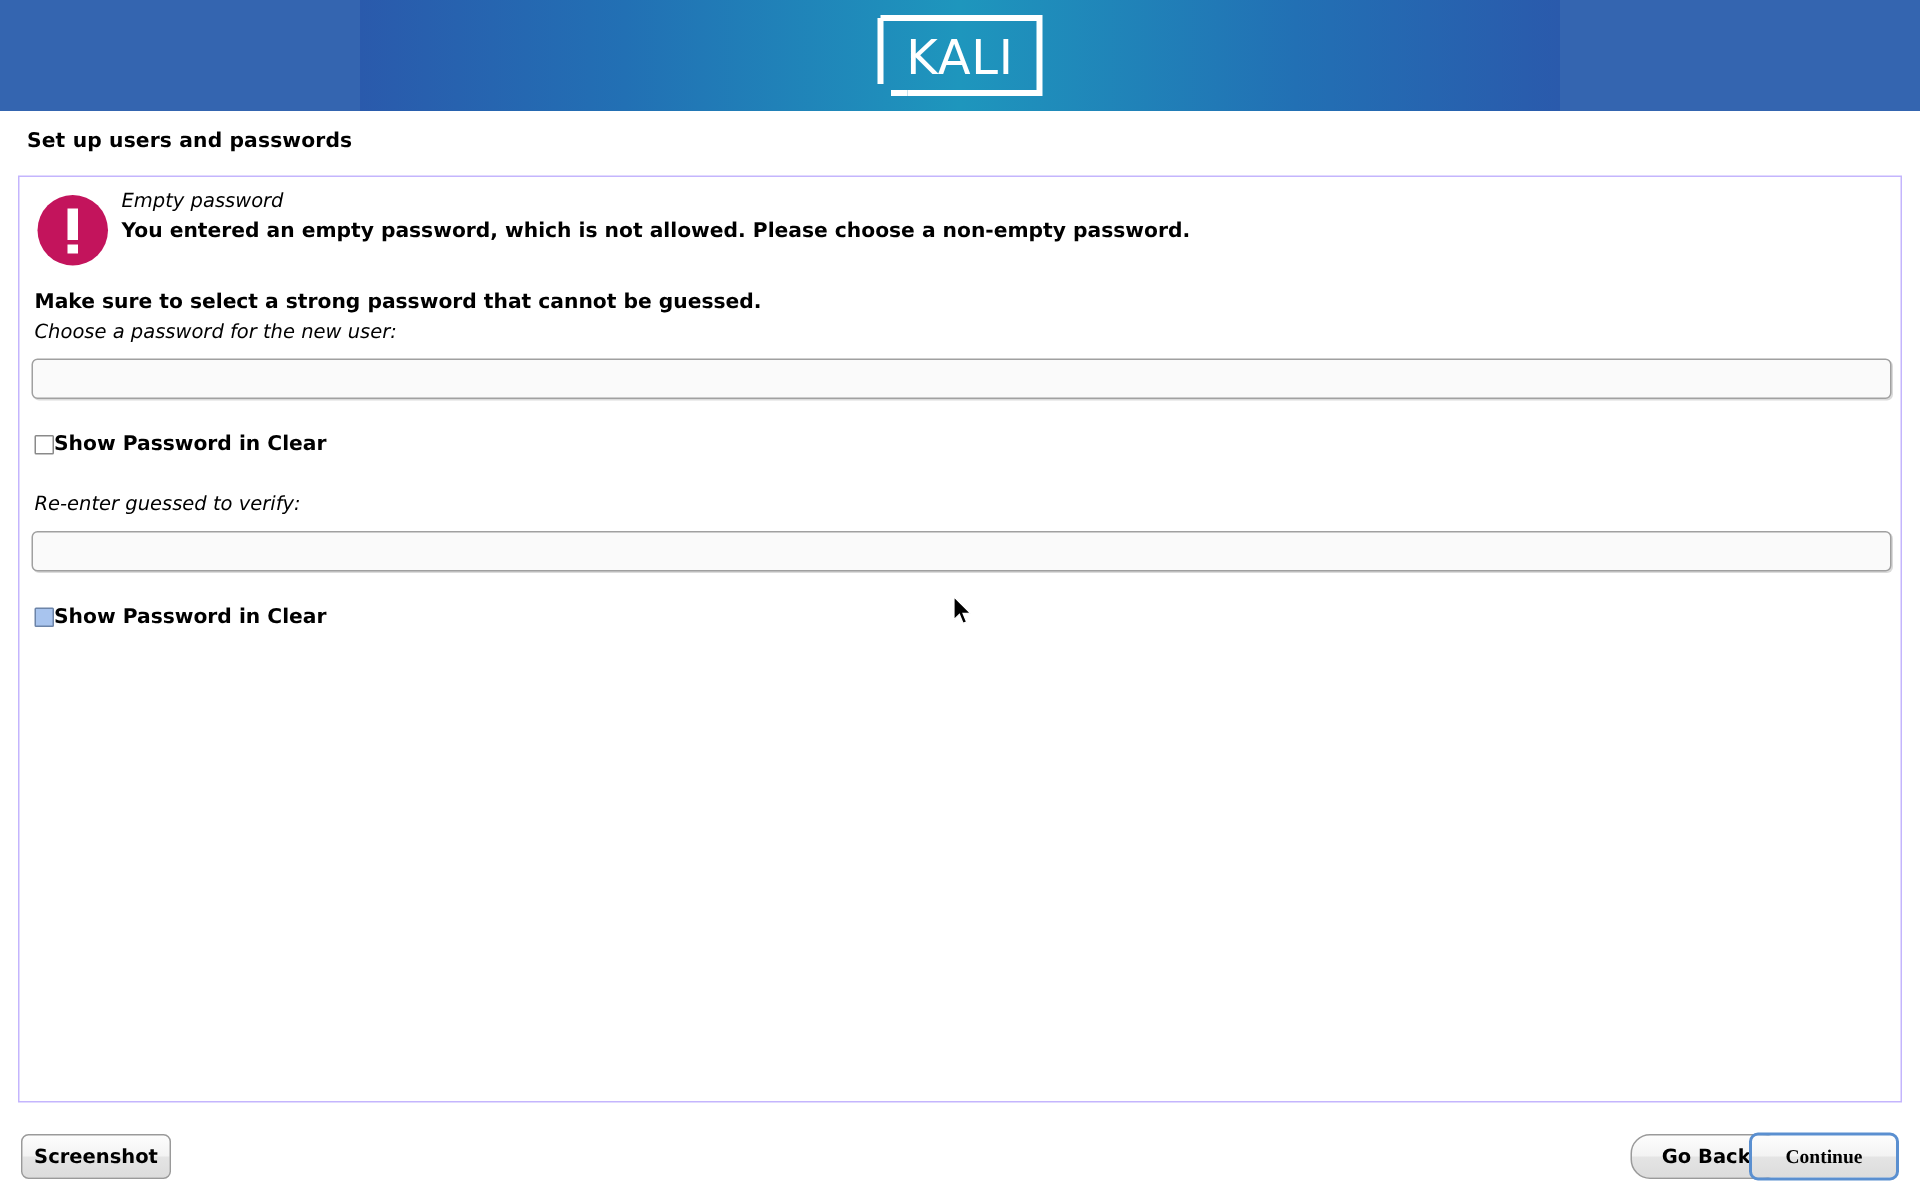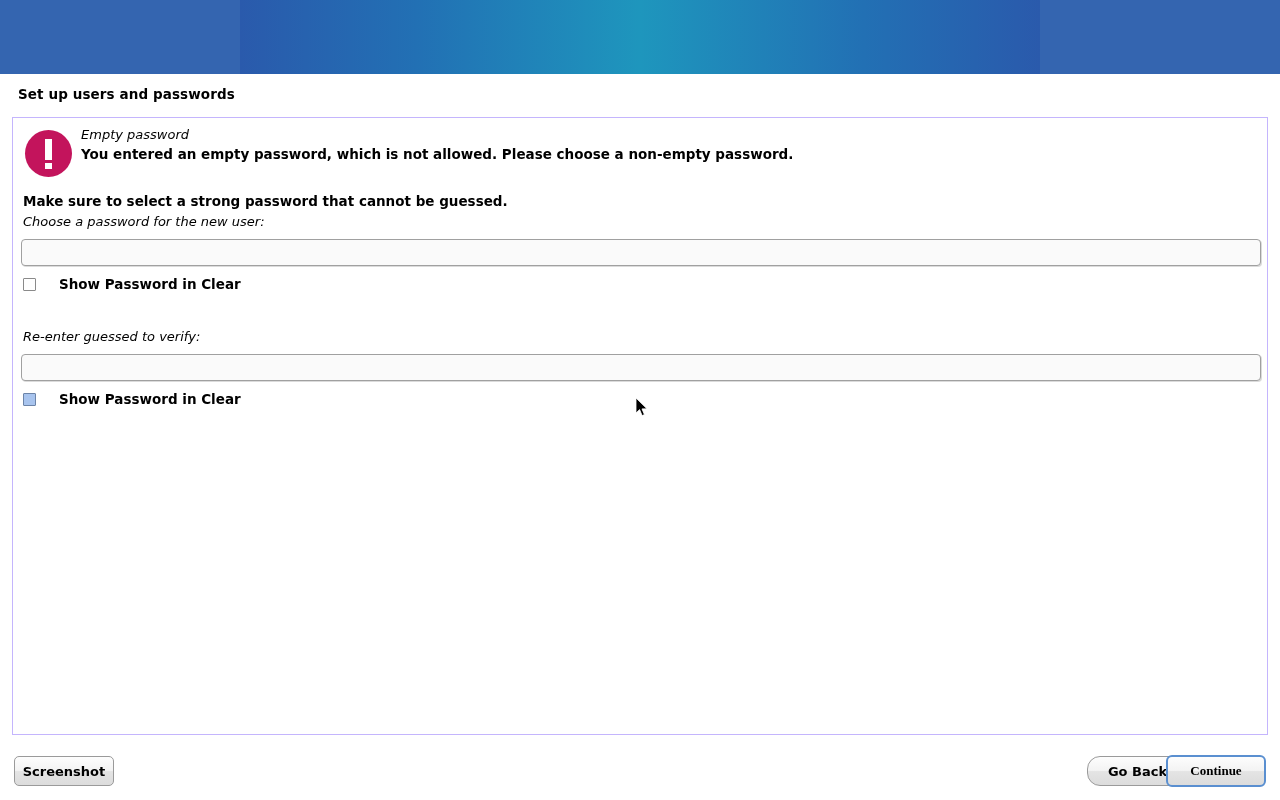--- a/index.html
+++ b/index.html
@@ -130,21 +130,22 @@
     font-size: 13px;
     color: #000000;
     padding: 0 6px;
     outline: none;
   }
 
   .check-row {
     position: absolute;
     display: flex;
     align-items: center;
-    gap: 23px;
+    gap: 0;
+    margin-top: 12px;
   }
   .checkbox {
     width: 13px; height: 13px;
     border: 1px solid #8a8a8a;
     background: #ffffff;
     border-radius: 1px;
     flex: 0 0 auto;
   }
   .checkbox.focused {
     border: 1px solid #6c84a8;
@@ -188,20 +189,29 @@
     pointer-events: none;
   }
 </style>
 </head>
 <body>
 
 <div id="screen">
 
   <div class="banner">
     <div class="banner-gradient"></div>
+    <div class="kali-logo">
+      <svg width="114" height="58" viewBox="0 0 114 58" xmlns="http://www.w3.org/2000/svg">
+
+        <path d="M4,4 L110,4 L110,54 L22,54" fill="none" stroke="#ffffff" stroke-width="4"></path>
+        <path d="M4,4 L4,48" fill="none" stroke="#ffffff" stroke-width="4"></path>
+        <path d="M11,54 L22,54" fill="none" stroke="#ffffff" stroke-width="4"></path>
+        <text x="57" y="41" fill="#ffffff" text-anchor="middle" font-family="DejaVu Sans, Liberation Sans, sans-serif" font-size="32" letter-spacing="0.5">KALI</text>
+      </svg>
+    </div>
   </div>
 
   <div class="page-title">Set up users and passwords</div>
 
   <div class="panel">
 
     <div class="error-row">
       <div class="error-icon">
         <div class="bang-bar"></div>
         <div class="bang-dot"></div>

